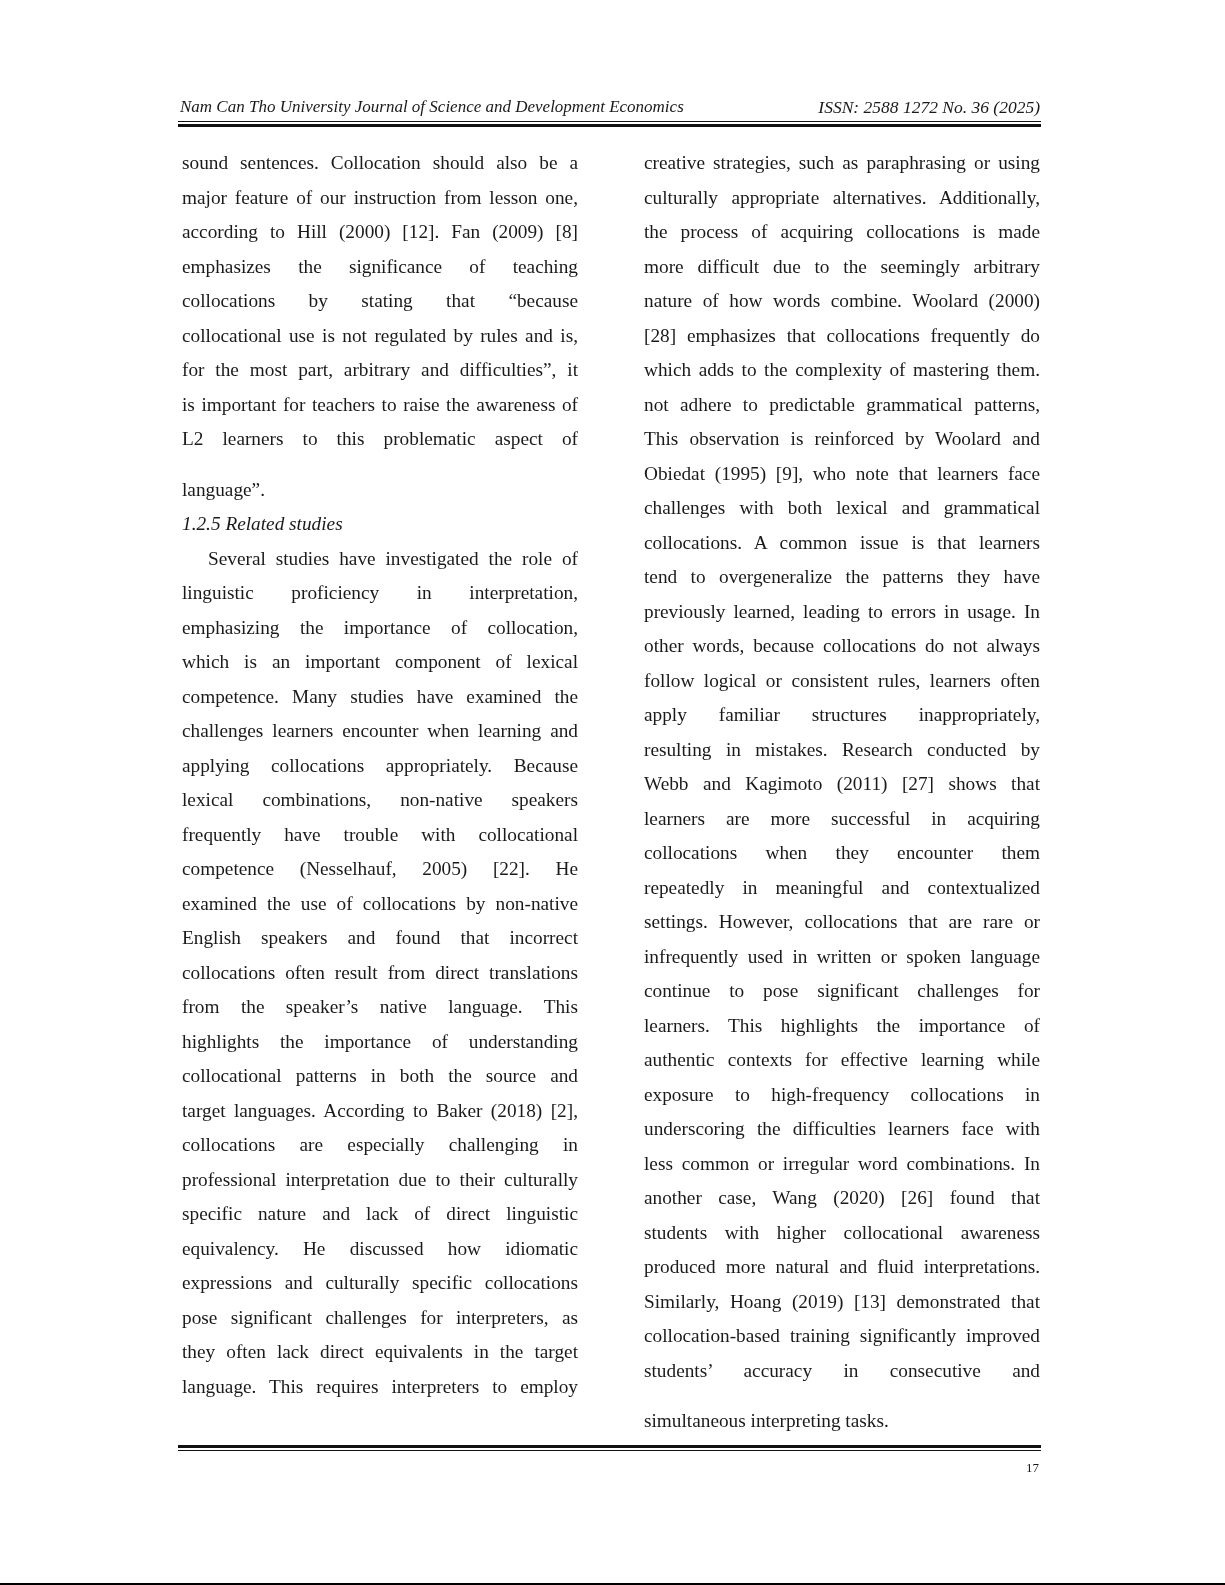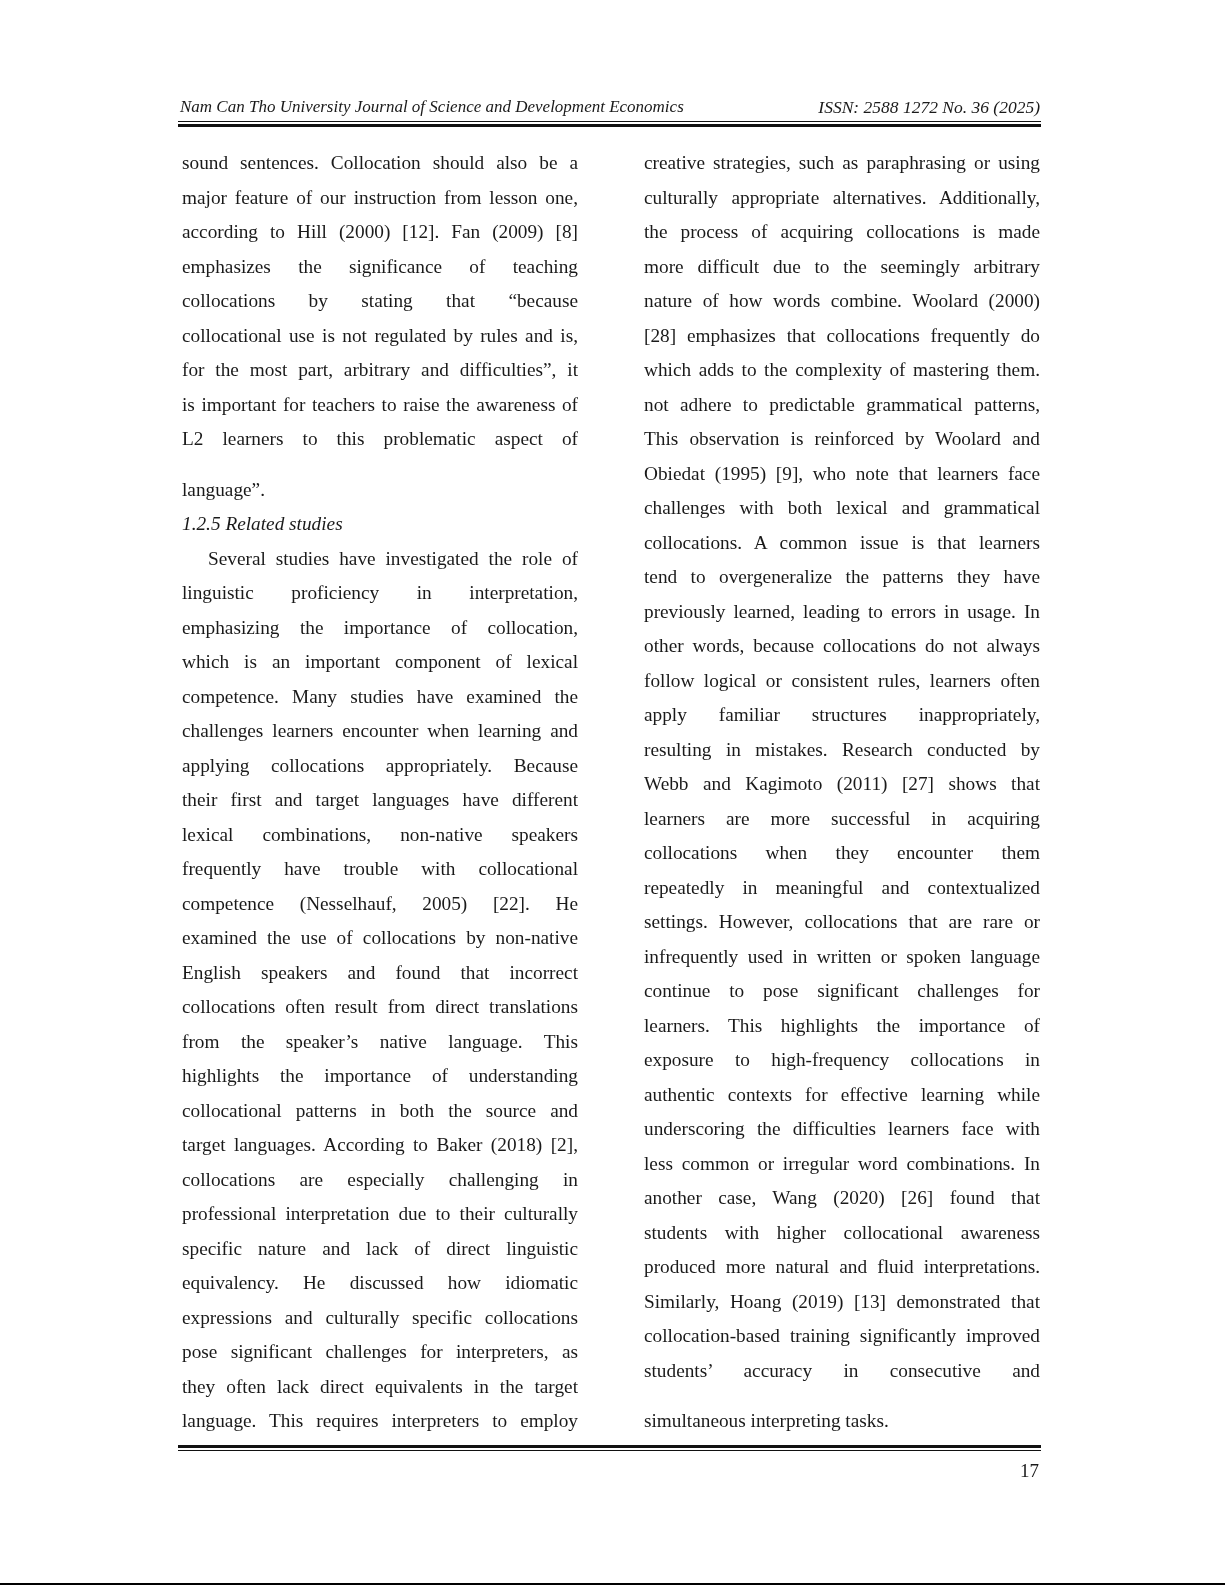--- a/index.html
+++ b/index.html
@@ -4,21 +4,21 @@
 <style>
   html, body { margin: 0; padding: 0; background: #ffffff; }
   body { width: 1225px; height: 1585px; position: relative; overflow: hidden; color: #1a1a1a; font-family: "Liberation Serif", "DejaVu Serif", serif; }
   .header { position: absolute; left: 180px; top: 97px; width: 860px; height: 22px; }
   .header-left { position: absolute; left: 0; top: 0; font-style: italic; font-size: 17px; white-space: nowrap; }
   .header-right { position: absolute; right: 0; top: 0; font-style: italic; font-size: 17.5px; white-space: nowrap; }
   .rule-top-thin { position: absolute; left: 178px; top: 121px; width: 863px; height: 1px; background: #111; }
   .rule-top-thick { position: absolute; left: 178px; top: 124px; width: 863px; height: 3px; background: #111; }
   .rule-bot-thick { position: absolute; left: 178px; top: 1445px; width: 863px; height: 3px; background: #111; }
   .rule-bot-thin { position: absolute; left: 178px; top: 1450px; width: 863px; height: 1px; background: #111; }
-  .page-number { position: absolute; right: 186px; top: 1460px; font-size: 19px; }
+  .page-number { position: absolute; right: 186px; top: 1460px; font-size: 13px; }
   .bottom-edge { position: absolute; left: 0; bottom: 0; width: 1225px; height: 2px; background: #000; }
   .col { position: absolute; top: 146px; font-size: 19.3px; line-height: 34.5px; }
   .col-left { left: 182px; width: 396px; }
   .col-right { left: 644px; width: 396px; }
   .line { display: block; height: 34.5px; white-space: nowrap; text-align: justify; text-align-last: justify; }
   .line.last { text-align-last: left; margin-top: 16px; }
   .line.indent { padding-left: 26px; }
   .heading { display: block; height: 34.5px; font-style: italic; text-align: center; text-align-last: left; }
 </style>
 </head>
@@ -46,21 +46,20 @@
   </div>
   <span class="heading">1.2.5 Related studies</span>
   <div>
     <span class="line indent">Several studies have investigated the role of</span>
     <span class="line">linguistic proficiency in interpretation,</span>
     <span class="line">emphasizing the importance of collocation,</span>
     <span class="line">which is an important component of lexical</span>
     <span class="line">competence. Many studies have examined the</span>
     <span class="line">challenges learners encounter when learning and</span>
     <span class="line">applying collocations appropriately. Because</span>
-    <span class="line">their first and target languages have different</span>
     <span class="line">lexical combinations, non-native speakers</span>
     <span class="line">frequently have trouble with collocational</span>
     <span class="line">competence (Nesselhauf, 2005) [22]. He</span>
     <span class="line">examined the use of collocations by non-native</span>
     <span class="line">English speakers and found that incorrect</span>
     <span class="line">collocations often result from direct translations</span>
     <span class="line">from the speaker’s native language. This</span>
     <span class="line">highlights the importance of understanding</span>
     <span class="line">collocational patterns in both the source and</span>
     <span class="line">target languages. According to Baker (2018) [2],</span>
@@ -95,22 +94,22 @@
   <span class="line">apply familiar structures inappropriately,</span>
   <span class="line">resulting in mistakes. Research conducted by</span>
   <span class="line">Webb and Kagimoto (2011) [27] shows that</span>
   <span class="line">learners are more successful in acquiring</span>
   <span class="line">collocations when they encounter them</span>
   <span class="line">repeatedly in meaningful and contextualized</span>
   <span class="line">settings. However, collocations that are rare or</span>
   <span class="line">infrequently used in written or spoken language</span>
   <span class="line">continue to pose significant challenges for</span>
   <span class="line">learners. This highlights the importance of</span>
+  <span class="line">authentic contexts for effective learning while</span>
   <span class="line">exposure to high-frequency collocations in</span>
-  <span class="line">authentic contexts for effective learning while</span>
   <span class="line">underscoring the difficulties learners face with</span>
   <span class="line">less common or irregular word combinations. In</span>
   <span class="line">another case, Wang (2020) [26] found that</span>
   <span class="line">students with higher collocational awareness</span>
   <span class="line">produced more natural and fluid interpretations.</span>
   <span class="line">Similarly, Hoang (2019) [13] demonstrated that</span>
   <span class="line">collocation-based training significantly improved</span>
   <span class="line">students’ accuracy in consecutive and</span>
   <span class="line last">simultaneous interpreting tasks.</span>
 </div>

